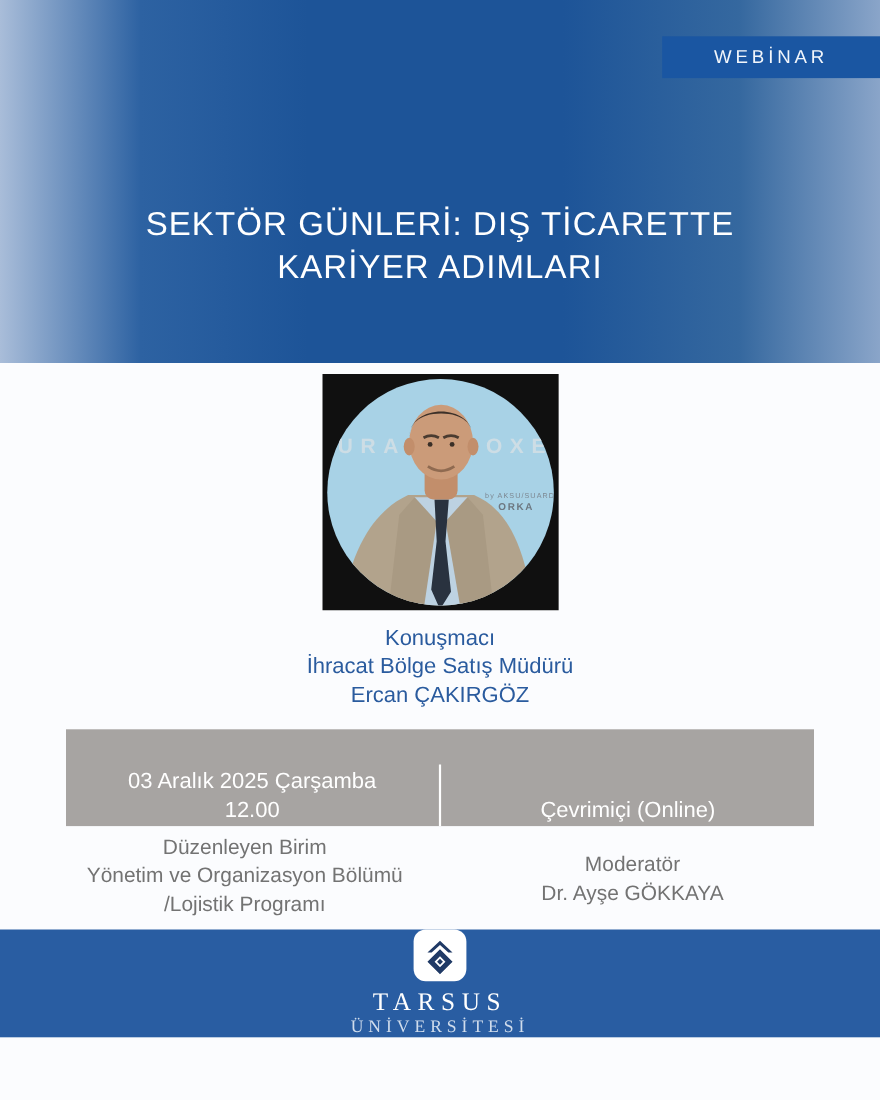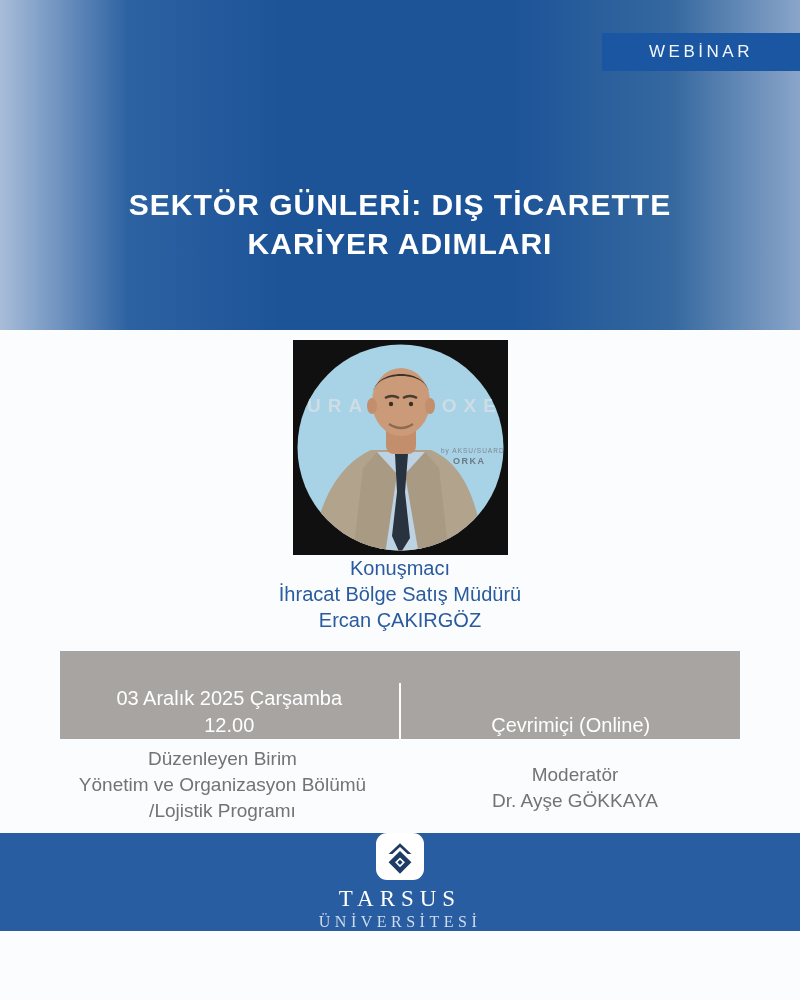--- a/index.html
+++ b/index.html
@@ -20,24 +20,24 @@
   .badge {
     position:absolute; top:33px; right:0;
     width:198px; height:38px;
     background:#1a56a2;
     display:flex; align-items:center; justify-content:center;
     color:#f2f6fb; font-size:17px; letter-spacing:3.5px; font-weight:500;
   }
   .title {
     position:absolute; top:185px; left:0; width:100%;
     text-align:center; color:#ffffff;
-    font-size:30px; font-weight:700; letter-spacing:1px; line-height:39px;
+    font-size:30px; font-weight:400; letter-spacing:1px; line-height:39px;
   }
   
-  .photo-wrap { width:215px; margin:10px auto 0 auto; }
+  .photo-wrap { width:215px; margin:10px auto 12px auto; }
   .photo { display:block; width:215px; height:215px; }
   
   .speaker {
     text-align:center;
     color:#2a5b9e; font-size:20px; line-height:26px; font-weight:500;
   }
   
   .schedule {
     width:680px; height:88px; margin:18px auto 0 auto;
     background:#a7a4a2; color:#ffffff;

